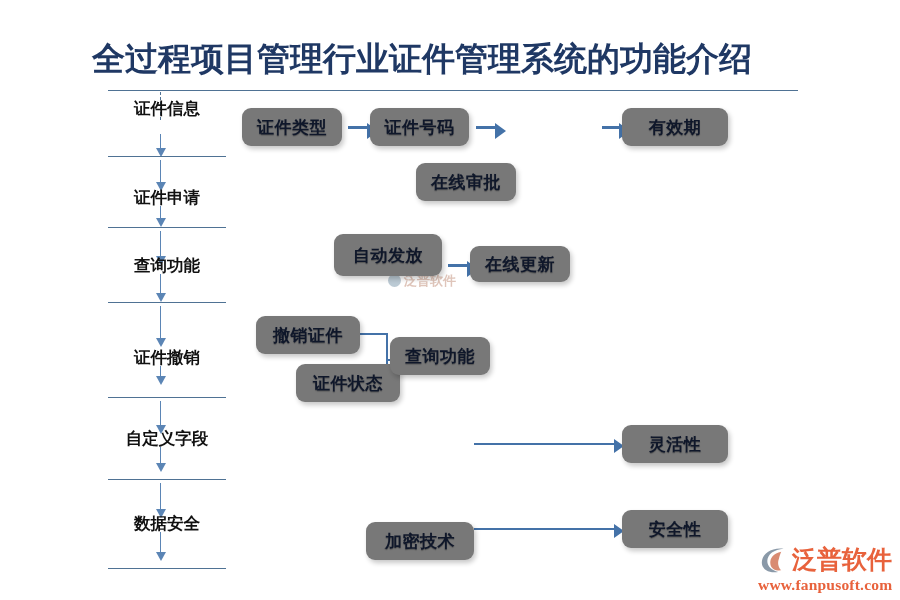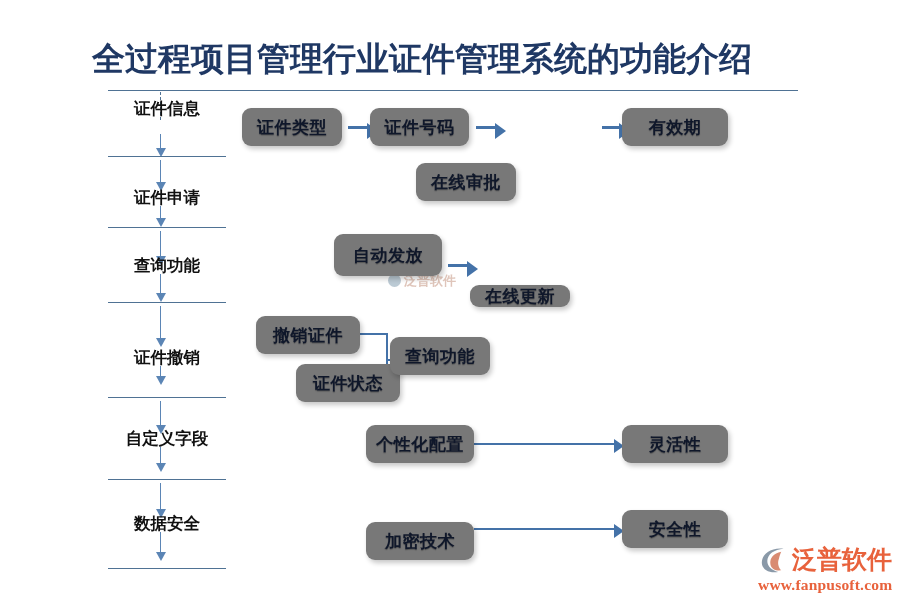--- a/index.html
+++ b/index.html
@@ -273,35 +273,34 @@
   <div class="arrow-h" style="left:476px;top:126px;width:20px;"></div>
 
   <div class="arrow-h" style="left:602px;top:126px;width:18px;"></div>
 
   <div class="node" style="left:622px;top:108px;width:106px;height:38px;">有效期</div>
 
   <div class="node" style="left:370px;top:163px;width:100px;height:38px;margin-left:46px;">在线审批</div>
 
   <div class="node" style="left:334px;top:234px;width:108px;height:42px;">自动发放</div>
   <div class="arrow-h" style="left:448px;top:264px;width:20px;"></div>
-  <div class="node" style="left:470px;top:246px;width:100px;height:22px;margin-top:39px;">在线更新</div>
+  <div class="node" style="left:470px;top:246px;width:100px;height:36px;">在线更新</div>
 
   <div class="node" style="left:256px;top:316px;width:104px;height:38px;">撤销证件</div>
   <div class="node" style="left:256px;top:364px;width:104px;height:38px;margin-left:40px;">证件状态</div>
 
   <div class="bracket" style="left:360px;top:328px;width:60px;height:62px;">
     <div class="seg-top" style="top:5px;width:28px;"></div>
     <div class="seg-bot" style="top:57px;width:28px;"></div>
     <div class="seg-v" style="left:26px;top:5px;height:54px;"></div>
     <div class="seg-stub" style="left:26px;top:31px;width:18px;"></div>
   </div>
 
   <div class="node" style="left:390px;top:337px;width:100px;height:38px;">查询功能</div>
 
-  <div class="node" style="left:366px;top:425px;width:108px;height:38px;">个性化配置</div>
   <div class="arrow-h thin" style="left:474px;top:443px;width:140px;"></div>
   <div class="node" style="left:622px;top:425px;width:106px;height:38px;">灵活性</div>
 
   <div class="node" style="left:366px;top:510px;width:108px;height:38px;margin-top:12px;">加密技术</div>
   <div class="arrow-h thin" style="left:474px;top:528px;width:140px;"></div>
   <div class="node" style="left:622px;top:510px;width:106px;height:38px;">安全性</div>
 
   <div class="logo">
     <div class="logo-row">
       <svg class="logo-mark" viewBox="0 0 40 40">

